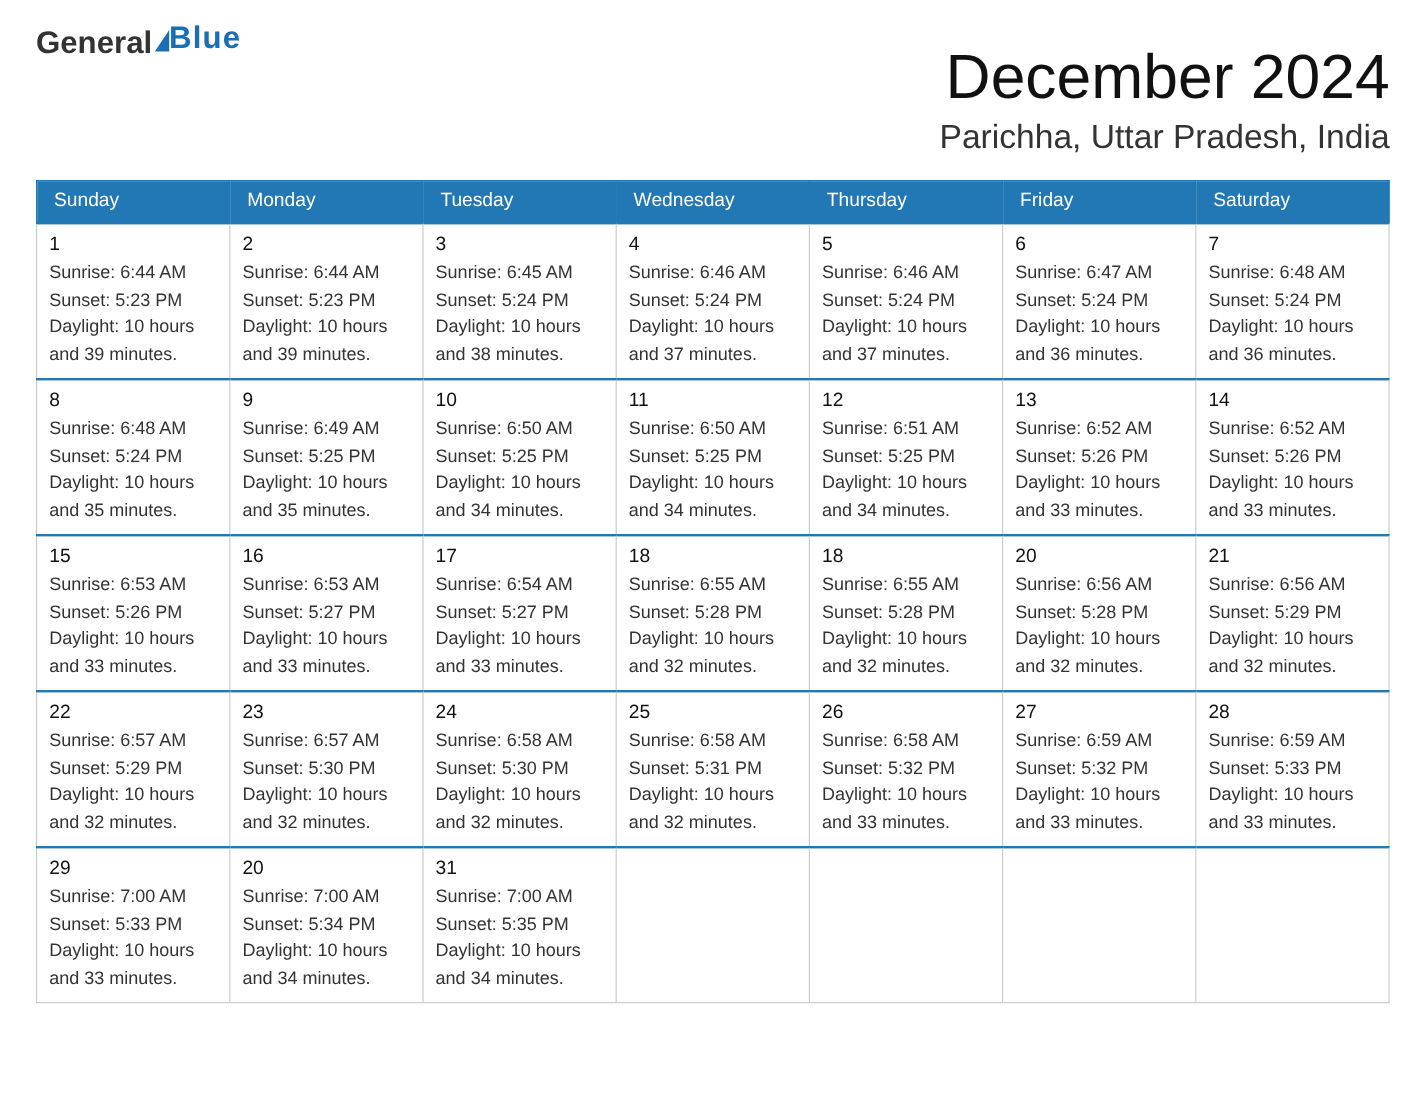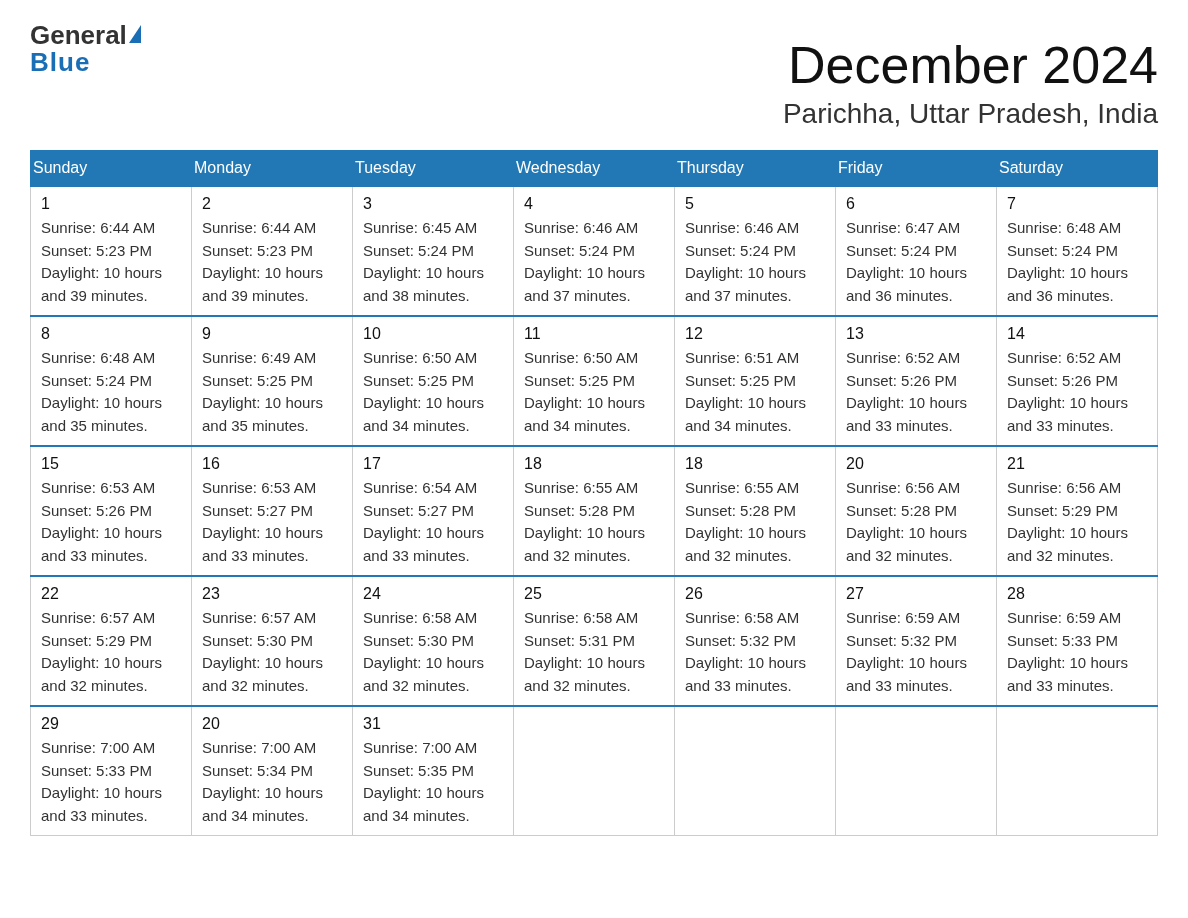--- a/index.html
+++ b/index.html
@@ -11,21 +11,20 @@
       padding: 20px 30px;
     }
     .header {
       display: flex;
       justify-content: space-between;
       align-items: flex-start;
       margin-bottom: 20px;
     }
     .logo {
       display: flex;
-      flex-direction: column;
       align-items: flex-start;
     }
     .logo-text {
       display: flex;
       align-items: center;
       font-size: 26px;
       font-weight: bold;
       color: #333;
     }
     .logo-general { color: #333; }
@@ -61,21 +60,21 @@
       margin-top: 4px;
     }
     .calendar {
       width: 100%;
       border-collapse: collapse;
       margin-top: 10px;
     }
     .calendar th {
       background-color: #2178b4;
       color: #ffffff;
-      padding: 8px 2px;
+      padding: 8px 14px;
       text-align: left;
       font-size: 16px;
       font-weight: normal;
       border: 1px solid #2178b4;
     }
     .calendar td {
       vertical-align: top;
       padding: 8px 10px;
       border: 1px solid #ccc;
       border-top: 2px solid #2178b4;

